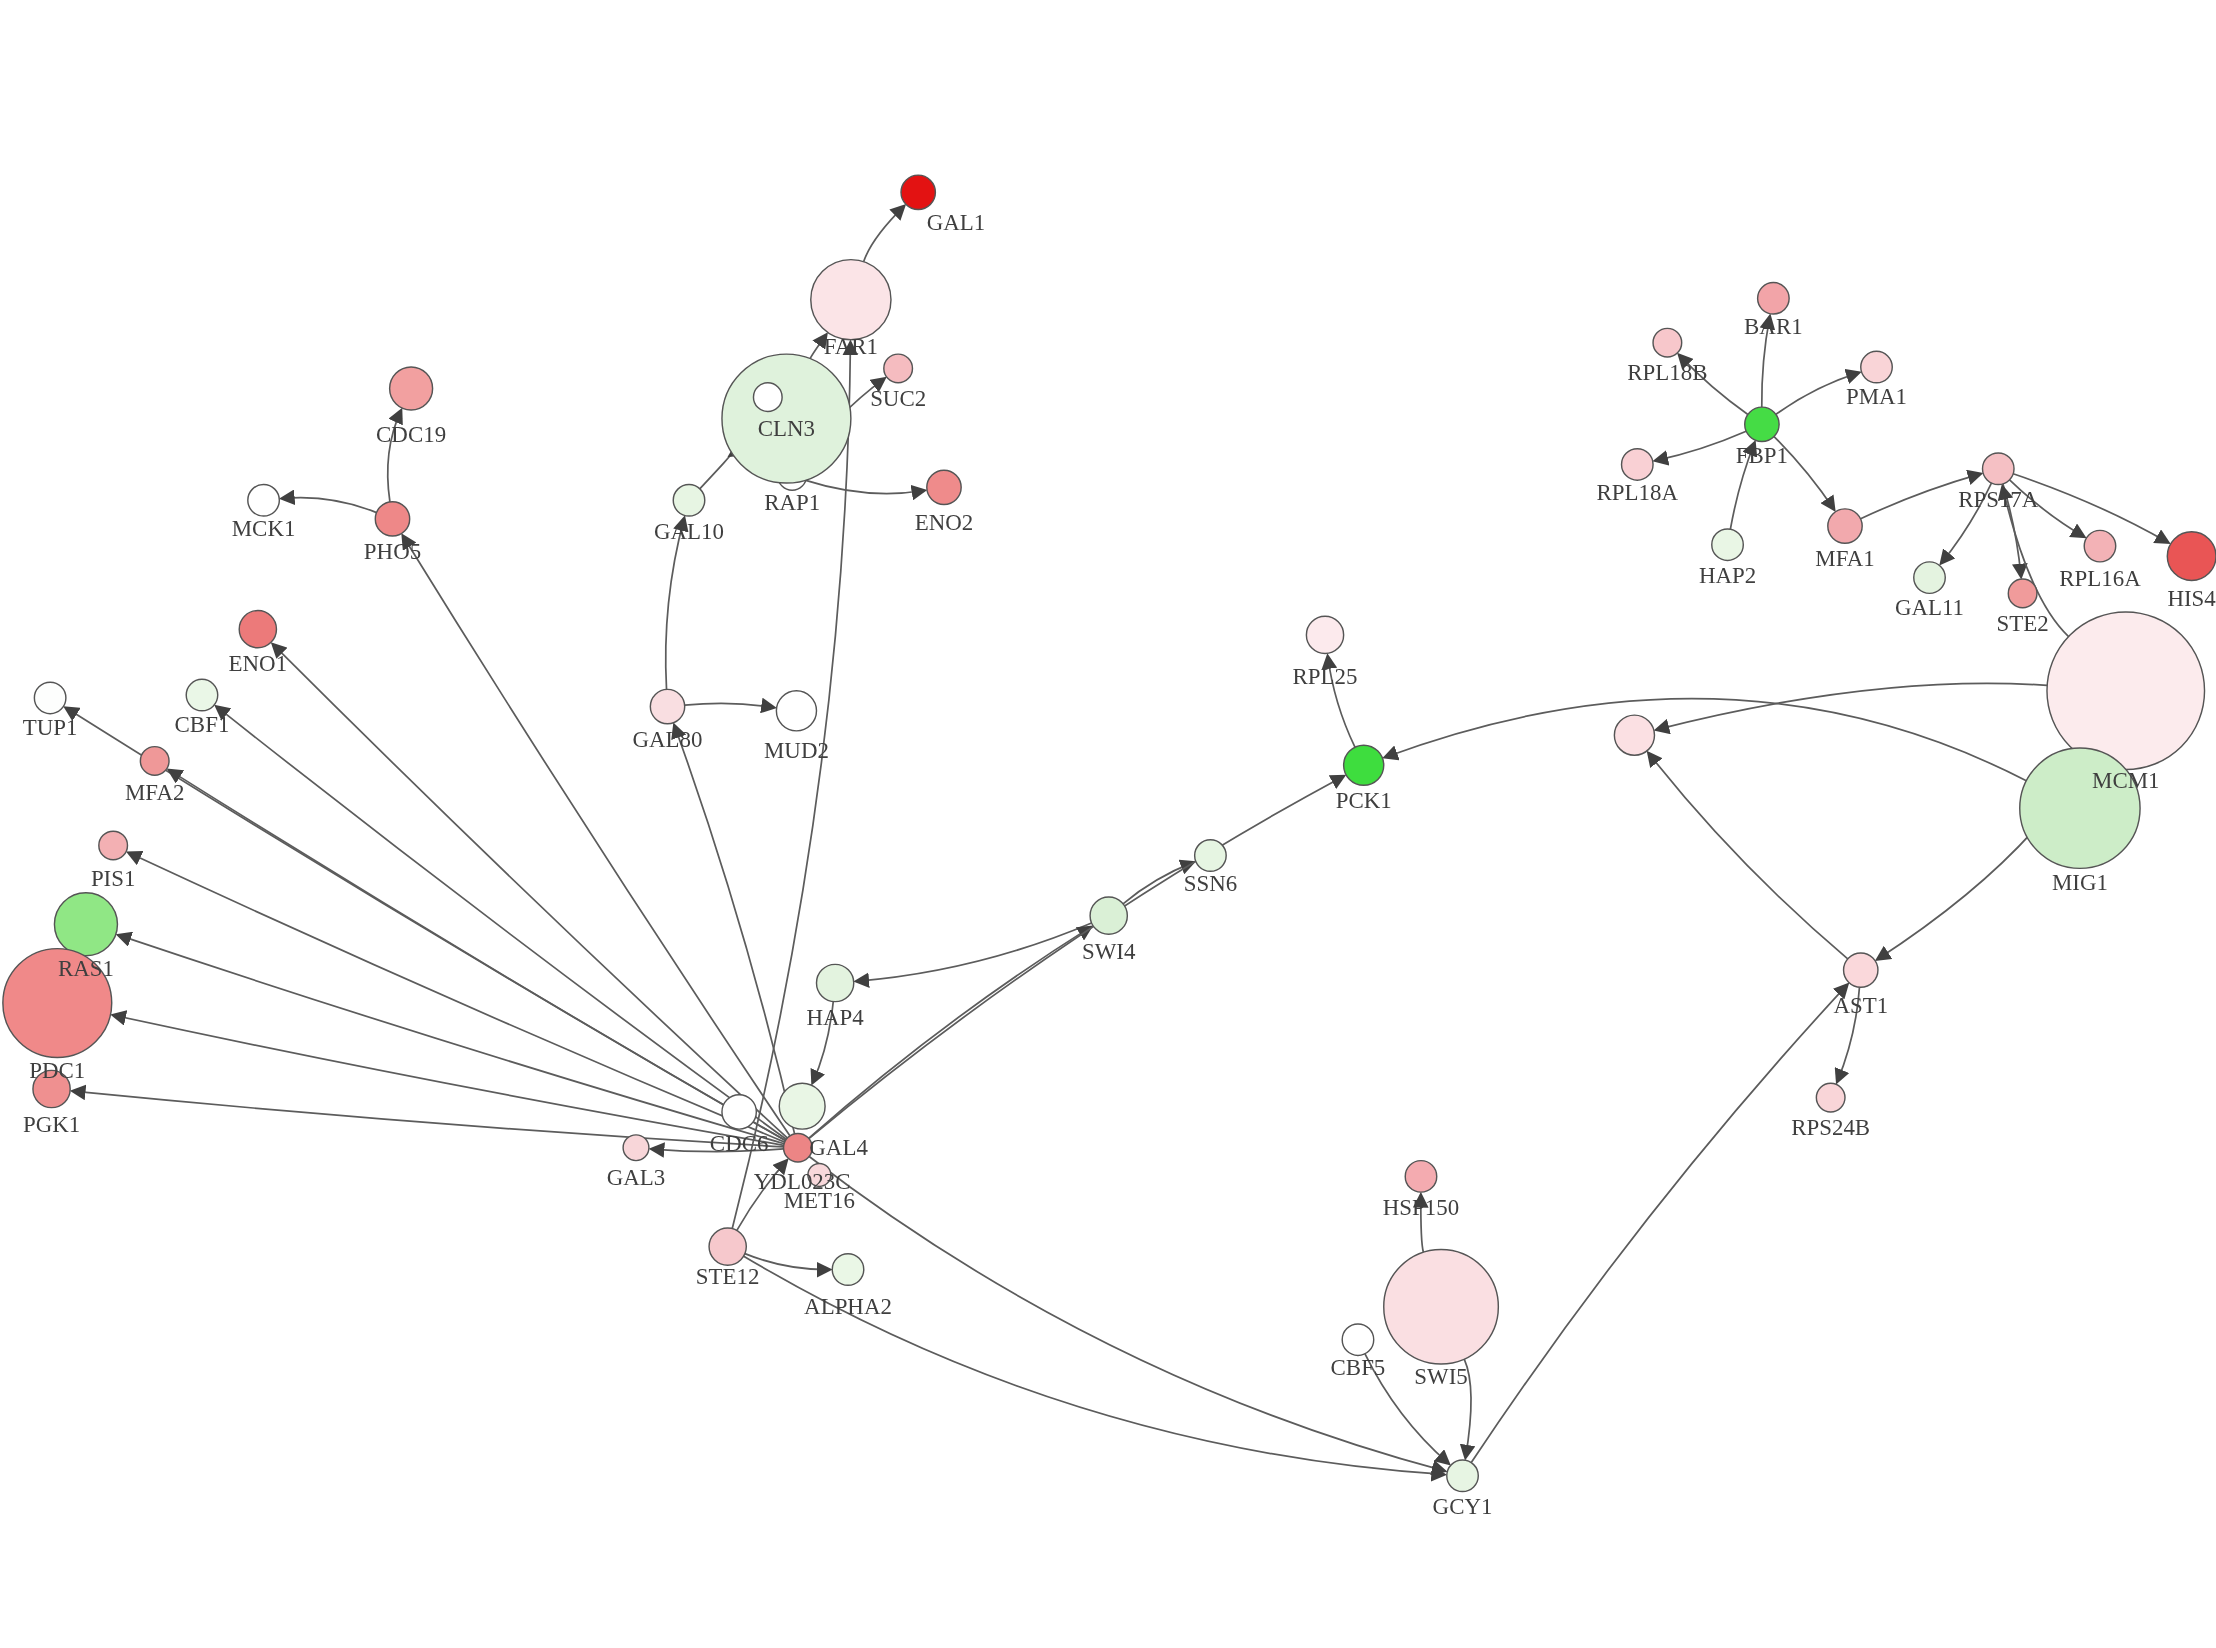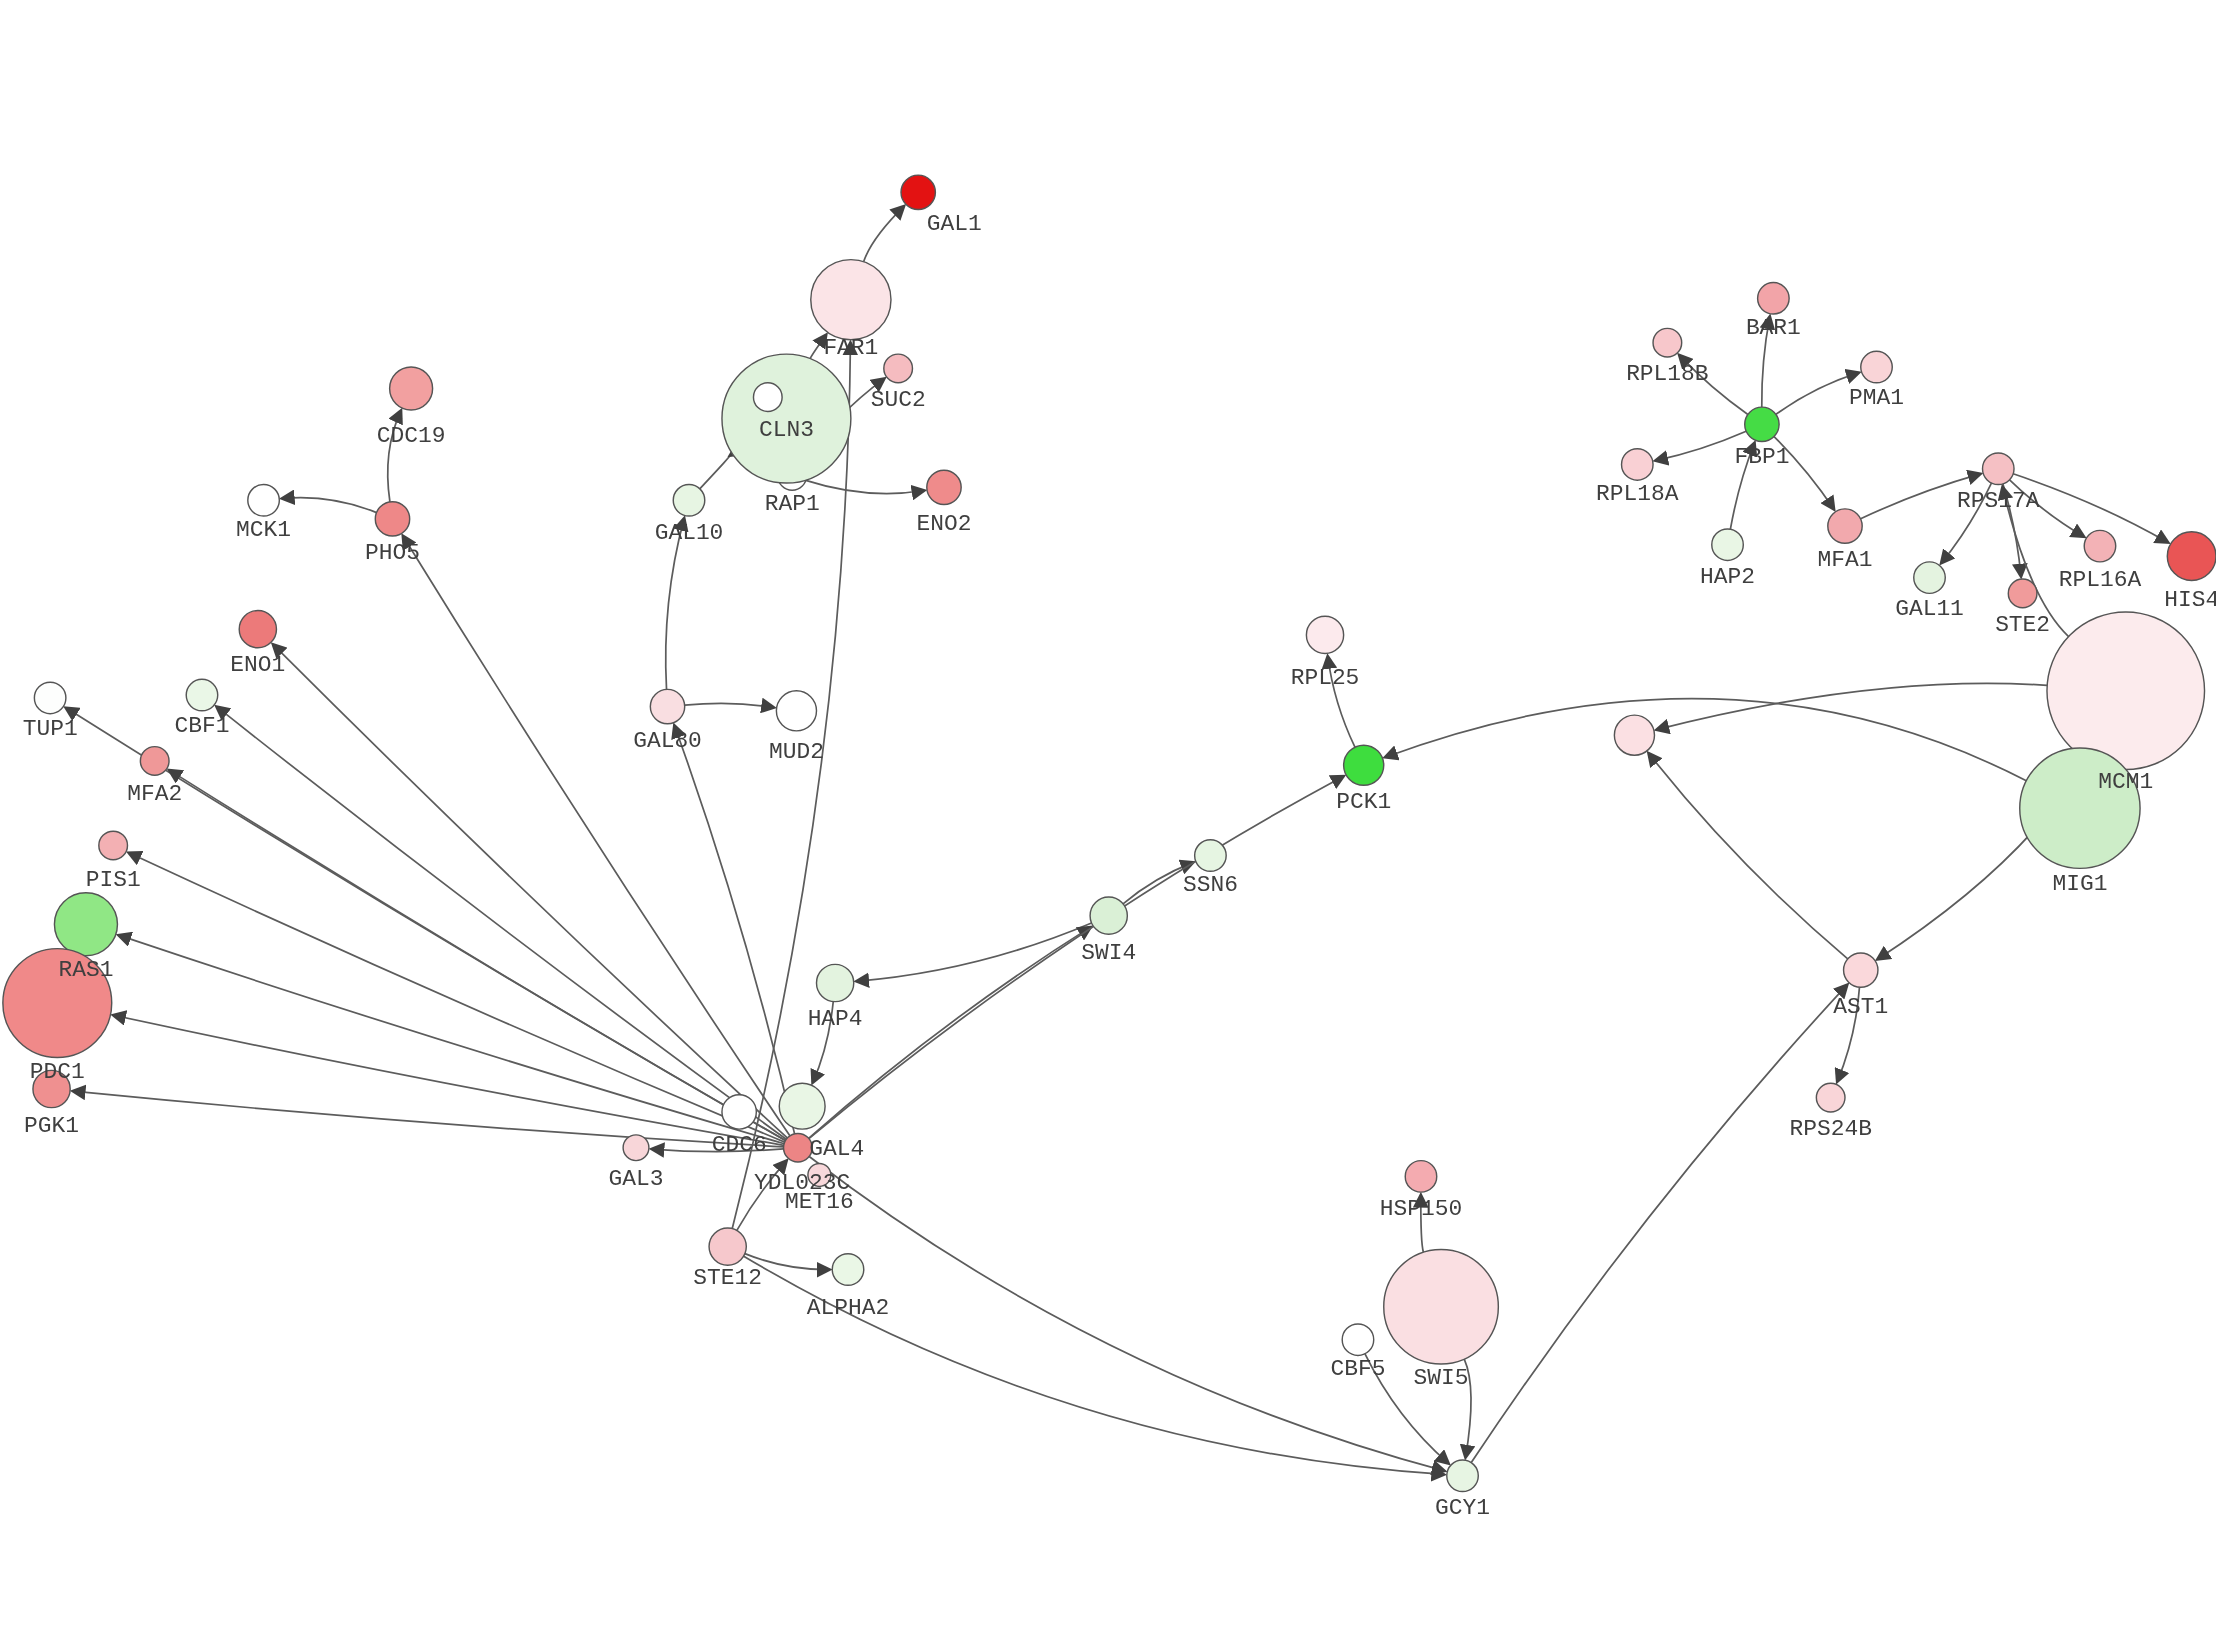--- a/index.html
+++ b/index.html
@@ -1,20 +1,20 @@
 <!DOCTYPE html>
 <html style="font-size:12.4px"><head>
 <meta charset="utf-8">
 <style>
   html,body{margin:0;padding:0;background:#ffffff;}
   .canvas{
     position:relative;
     width:2216px;height:1648px;
     background:#ffffff;
-    font-family:Liberation Mono, monospace;
+    font-family:Liberation Serif, serif;
     overflow:hidden;
   }
   svg{display:block;width:100%;height:100%;}
   .edge{fill:none;stroke:#5c5c5c;stroke-width:1.2px;}
   circle.node{stroke:#555555;stroke-width:1px;}
   text.nlabel{font-size:16px;fill:#3f3f3f;}
 </style>
 </head>
 <body>
 

